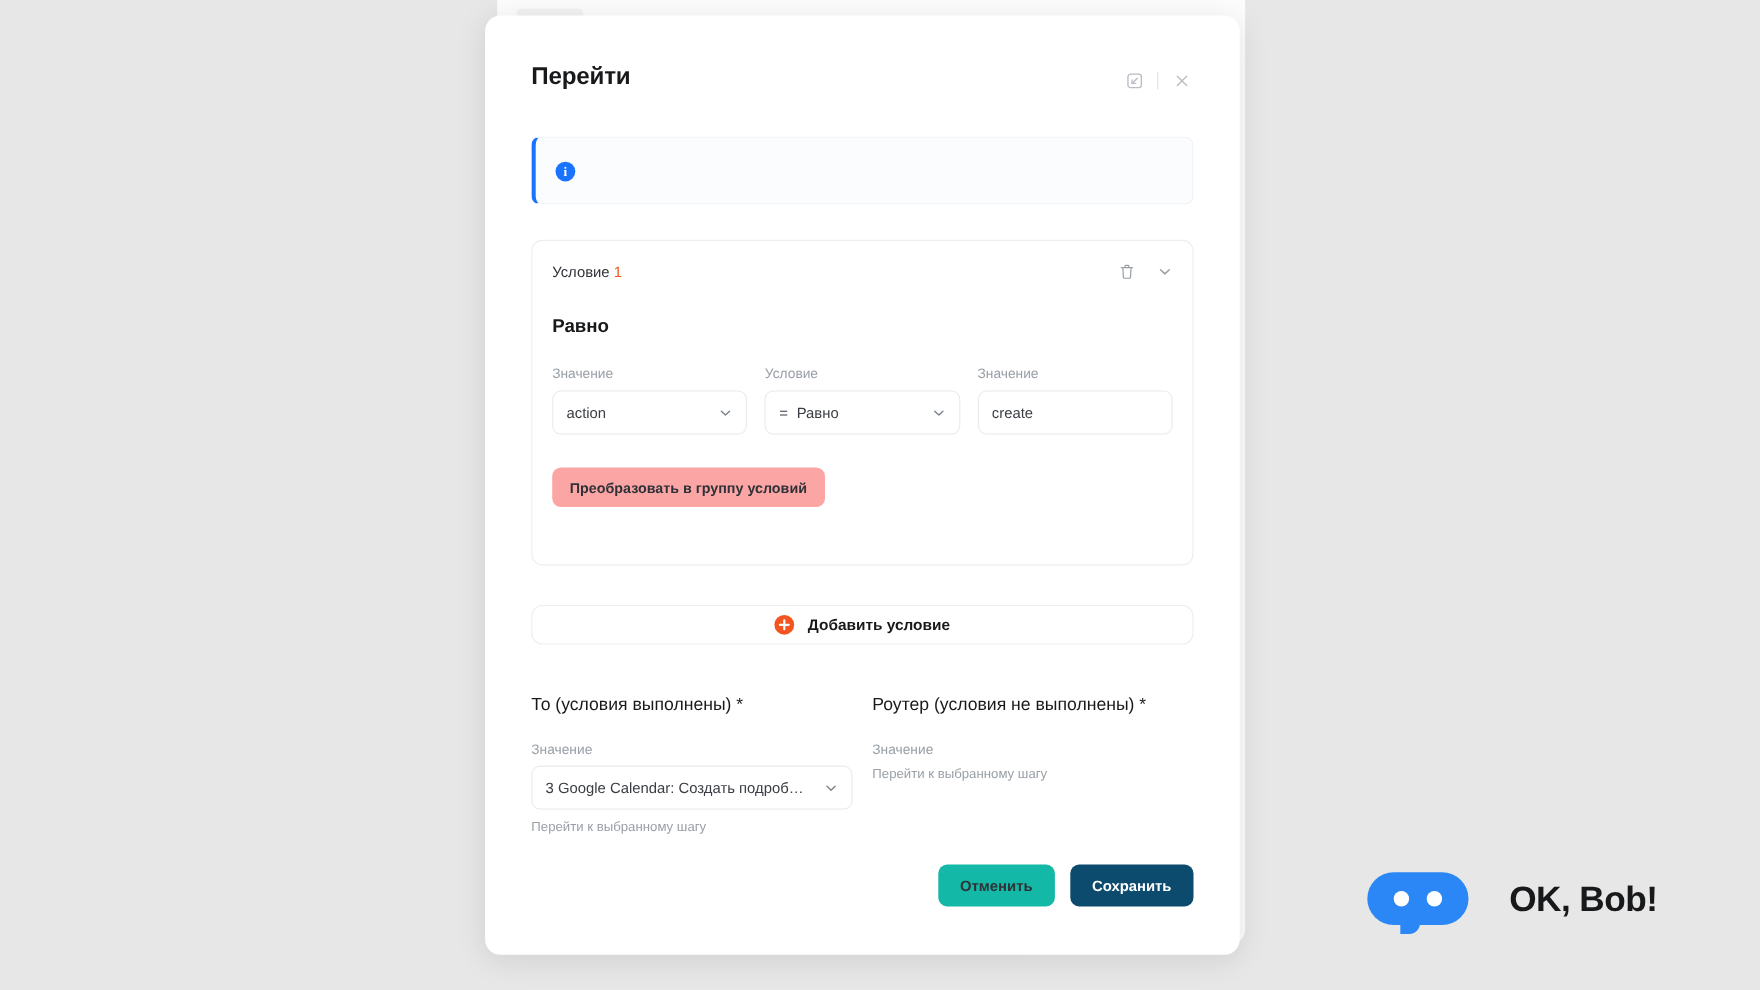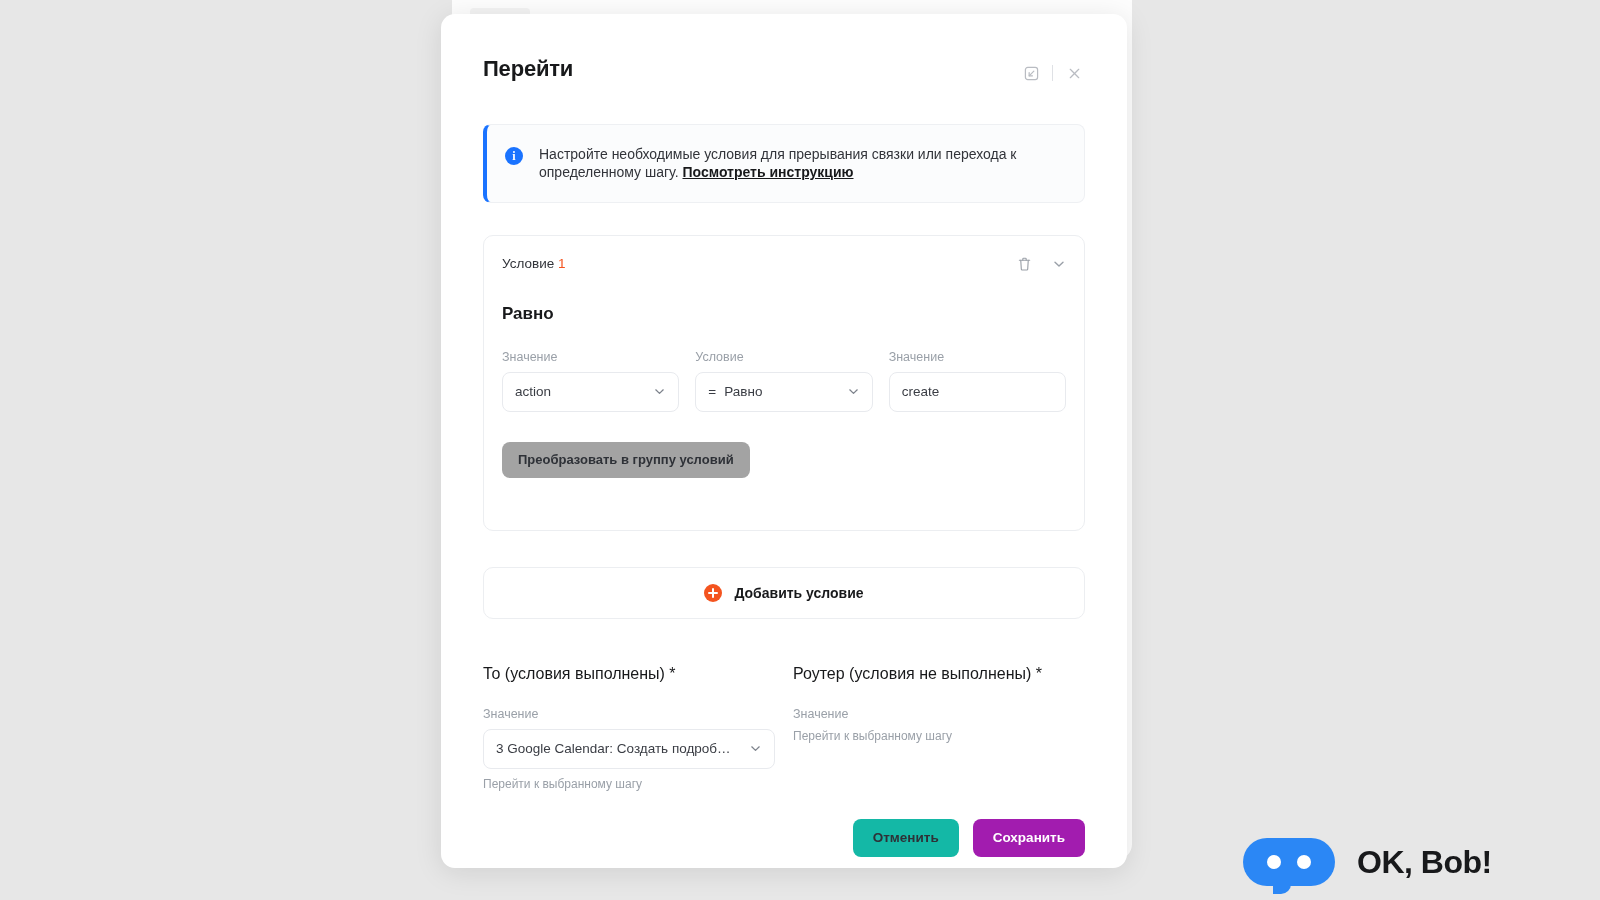--- a/index.html
+++ b/index.html
@@ -210,34 +210,34 @@
     display: flex;
     align-items: center;
   }
 
   .group-btn {
     margin-top: 30px;
     display: inline-flex;
     align-items: center;
     height: 36px;
     padding: 0 16px;
-    background: #a3a3a3;
+    background: #fca5a5;
     border: none;
     border-radius: 8px;
     font-size: 13px;
     font-weight: 700;
     color: #2e3137;
     cursor: pointer;
     font-family: "Liberation Sans", sans-serif;
   }
 
   
   .add-cond {
     margin-top: 36px;
-    height: 52px;
+    height: 36px;
     border: 1px solid #eceef1;
     border-radius: 10px;
     display: flex;
     align-items: center;
     justify-content: center;
     gap: 12px;
     cursor: pointer;
     background: #fff;
   }
   .plus-icon {
@@ -294,30 +294,30 @@
     height: 38px;
     padding: 0 20px;
     border: none;
     border-radius: 8px;
     font-size: 13.5px;
     font-weight: 700;
     cursor: pointer;
     font-family: "Liberation Sans", sans-serif;
   }
   .btn-cancel { background: #14b8a6; color: #2e3137; }
-  .btn-save { background: #a21caf; color: #ffffff; }
+  .btn-save { background: #0c4a6e; color: #ffffff; }
 
   
   .brand {
     position: absolute;
     left: 1243px;
-    top: 838px;
-    display: flex;
-    align-items: center;
-    gap: 22px;
+    top: 793px;
+    display: flex;
+    align-items: center;
+    gap: 37px;
   }
   .brand-mark {
     width: 92px;
     height: 48px;
     background: #2b87f5;
     border-radius: 24px;
     position: relative;
     display: flex;
     align-items: center;
     justify-content: center;
@@ -371,23 +371,20 @@
         <svg width="15" height="15" viewBox="0 0 16 16" fill="none" stroke="currentColor" stroke-width="1.3" stroke-linecap="round">
           <path d="M3.5 3.5 L12.5 12.5"></path>
           <path d="M12.5 3.5 L3.5 12.5"></path>
         </svg>
       </div>
     </div>
   </div>
 
   <div class="info-banner">
     <div class="info-icon">i</div>
-    <div class="info-text">
-      <span>Настройте необходимые условия для прерывания связки или перехода к определенному шагу. </span><span class="info-link">Посмотреть инструкцию</span>
-    </div>
   </div>
 
   <div class="cond-card">
 
     <div class="cond-card-head">
       <div class="cond-label">
         <span>Условие</span>
         <span class="cond-num">1</span>
       </div>
       <div class="cond-head-icons">

